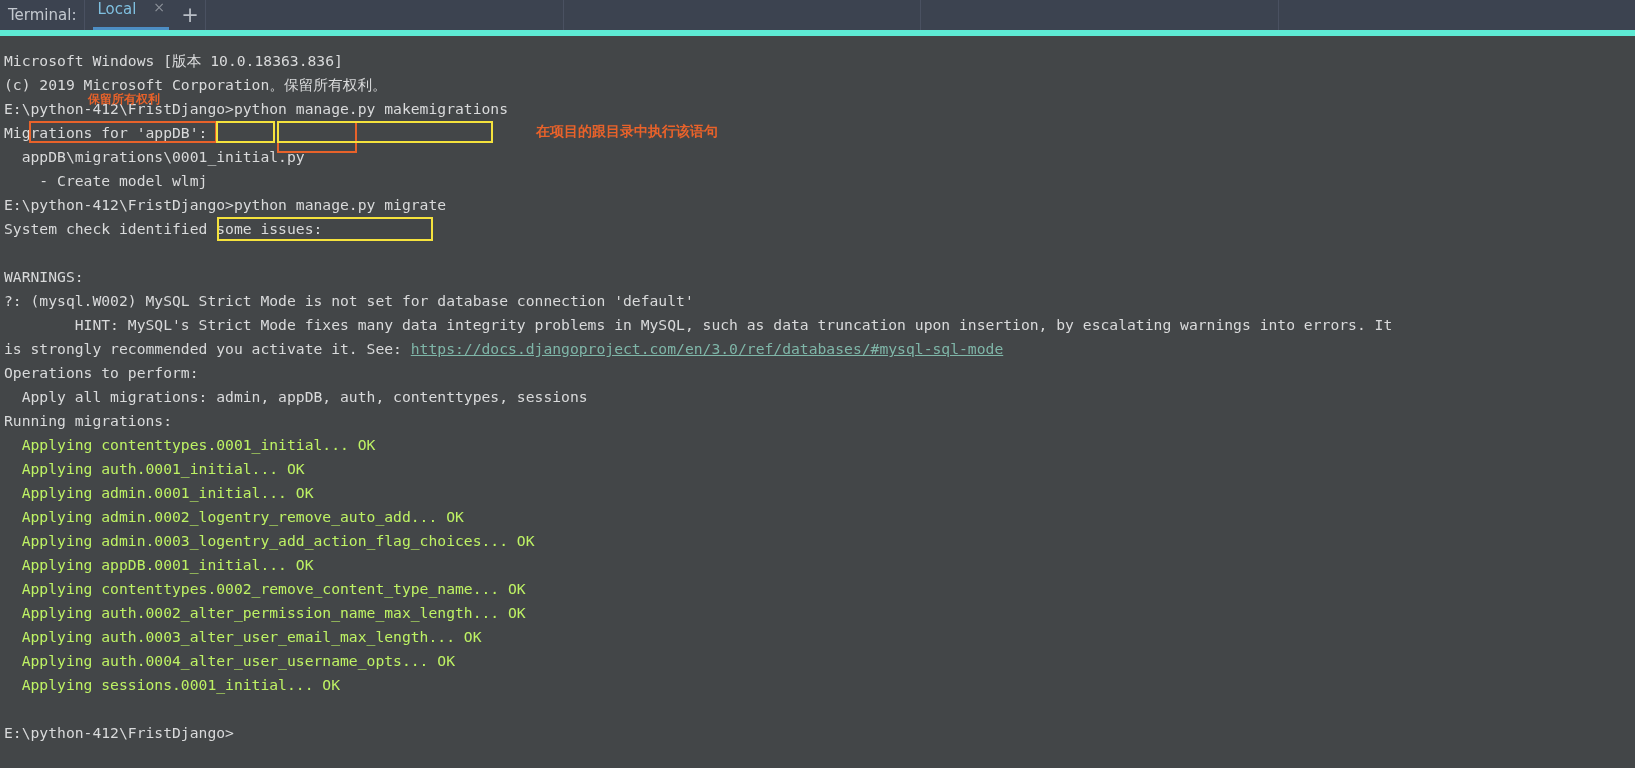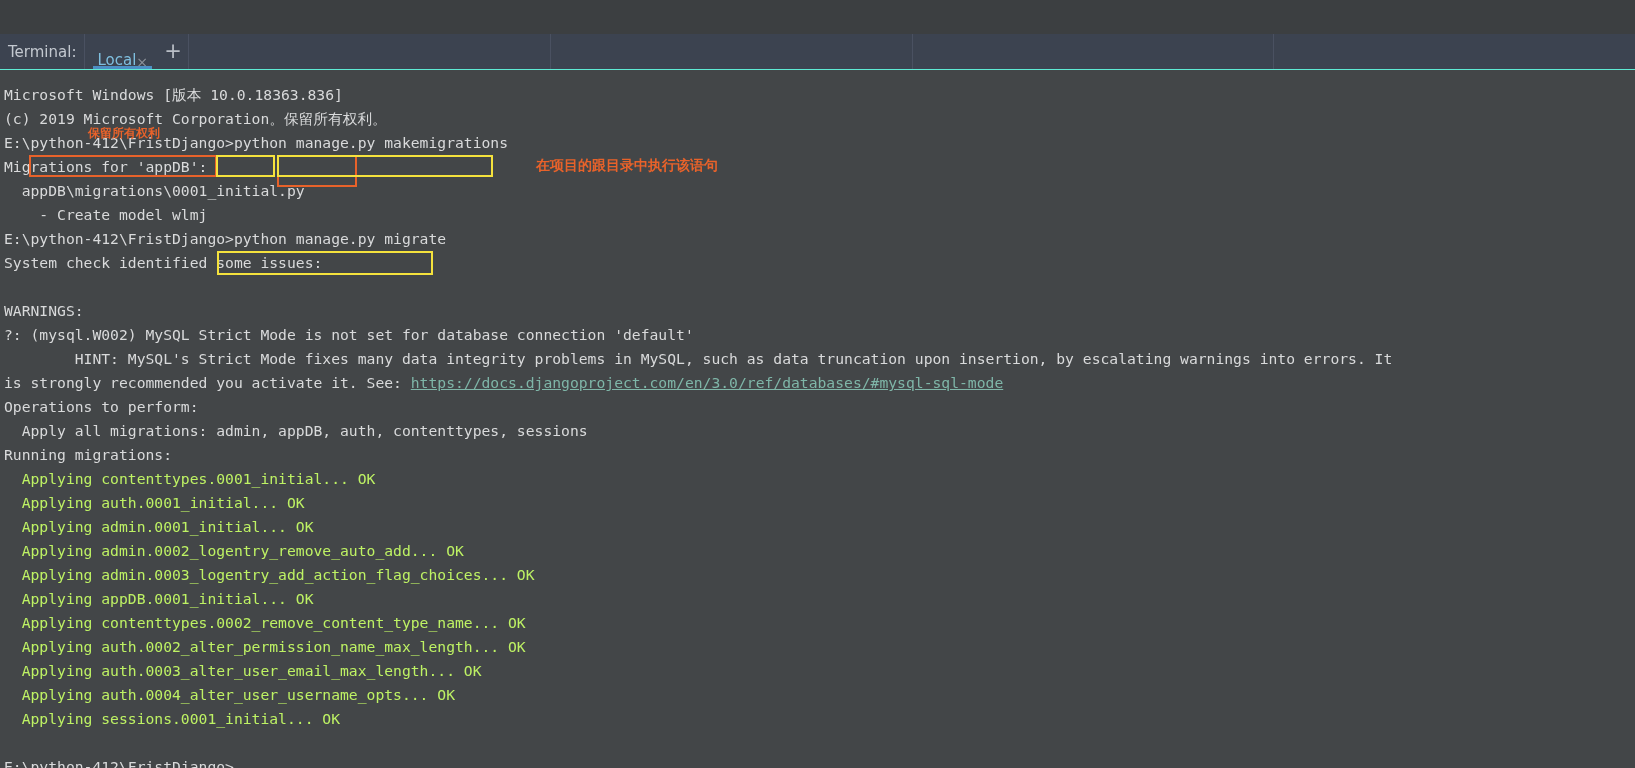--- a/index.html
+++ b/index.html
@@ -12,47 +12,46 @@
     height: 768px;
     overflow: hidden;
     font-family: "DejaVu Sans Mono", "Liberation Mono", monospace;
   }
 
   
   #tabbar {
     position: relative;
     height: 36px;
     background: #3c4350;
-    border-bottom: 1px solid #5eead4;
+    border-bottom: 6px solid #5eead4;
     display: flex;
     align-items: stretch;
     box-sizing: border-box;
-    margin-top: 34px;
   }
   .tab-seg {
     display: flex;
     align-items: center;
     box-sizing: border-box;
     height: 100%;
   }
   #seg-label {
     padding-left: 8px;
     padding-right: 8px;
   }
   .tabbar-title {
     color: #c3c8cf;
     font-family: "DejaVu Sans", "Liberation Sans", sans-serif;
     font-size: 15px;
     white-space: nowrap;
   }
   #tab-local {
     position: relative;
     display: flex;
-    align-items: flex-end;
-    gap: 0;
+    align-items: flex-start;
+    gap: 17px;
     padding: 0 10px 0 12px;
     height: 100%;
     box-sizing: border-box;
   }
   #tab-local .tab-name {
     color: #7fbfdf;
     font-family: "DejaVu Sans", "Liberation Sans", sans-serif;
     font-size: 15px;
     white-space: nowrap;
   }

